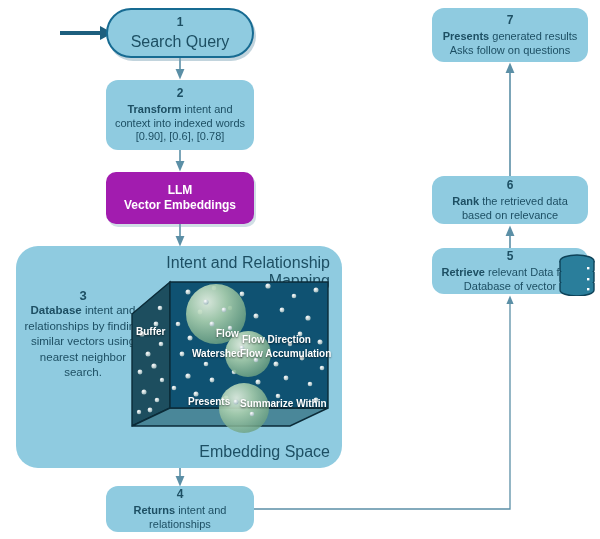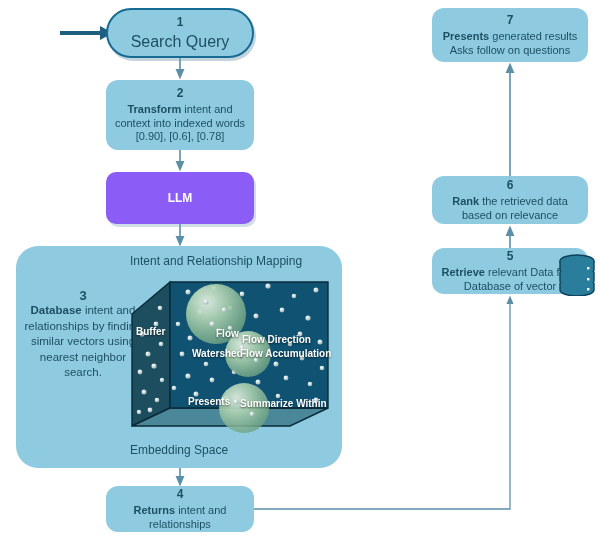--- a/index.html
+++ b/index.html
@@ -44,21 +44,21 @@
   }
   #node1 .num { font-size:12px; }
   #node1 .txt { font-size:16px; }
 
   
   #node2 { left:106px; top:80px; width:148px; height:70px; }
 
   
   #llm {
     left:106px; top:172px; width:148px; height:52px;
-    background:#8b5cf6; color:#ffffff;
+    background:#a21caf; color:#ffffff;
     border-radius:10px;
     font-weight:bold; font-size:12px;
     box-shadow:2px 3px 0 rgba(120,160,180,.35);
   }
   #llm .l1, #llm .l2 { font-weight:bold; }
 
   
   #panel3 {
     position:absolute;
     left:16px; top:246px; width:326px; height:222px;
@@ -68,21 +68,21 @@
   #panel3-text {
     position:absolute; left:8px; top:42px; width:118px;
     text-align:center; color:#1d4f63;
   }
   #panel3-text .num { font-weight:bold; font-size:13px; }
   #panel3-text .title { font-weight:bold; font-size:13px; margin-bottom:12px; }
   #panel3-text .body { font-size:11.5px; line-height:1.35; }
   #panel3-text .body b { font-weight:bold; }
 
   .cube-caption {
-    position:absolute; font-size:12px; color:#1d4f63; text-align:left;
+    position:absolute; font-size:16px; color:#1d4f63; text-align:right;
     width:200px;
   }
   #cap-top { left:130px; top:254px; }
   #cap-bottom { left:130px; top:443px; }
 
   
   #cube { position:absolute; left:130px; top:268px; width:200px; height:172px; }
   .cube-label {
     position:absolute; color:#ffffff; font-size:10px; font-weight:bold;
     white-space:nowrap; text-shadow:0 1px 2px rgba(0,0,0,.55);
@@ -146,20 +146,21 @@
   </div>
 
   <div class="node" id="node2">
     <div class="num">2</div>
     <div class="txt"><b>Transform</b><span> intent and context into indexed words</span></div>
     <div class="txt">[0.90], [0.6], [0.78]</div>
   </div>
 
   <div class="node" id="llm">
     <div class="l1">LLM</div>
+    <div class="l2">Vector Embeddings</div>
   </div>
 
   <div id="panel3">
     <div id="panel3-text">
       <div class="num">3</div>
       <div class="body"><b>Database</b><span> intent and relationships by finding similar vectors using nearest neighbor search.</span></div>
     </div>
   </div>
 
   <div class="cube-caption" id="cap-top">Intent and Relationship Mapping</div>

